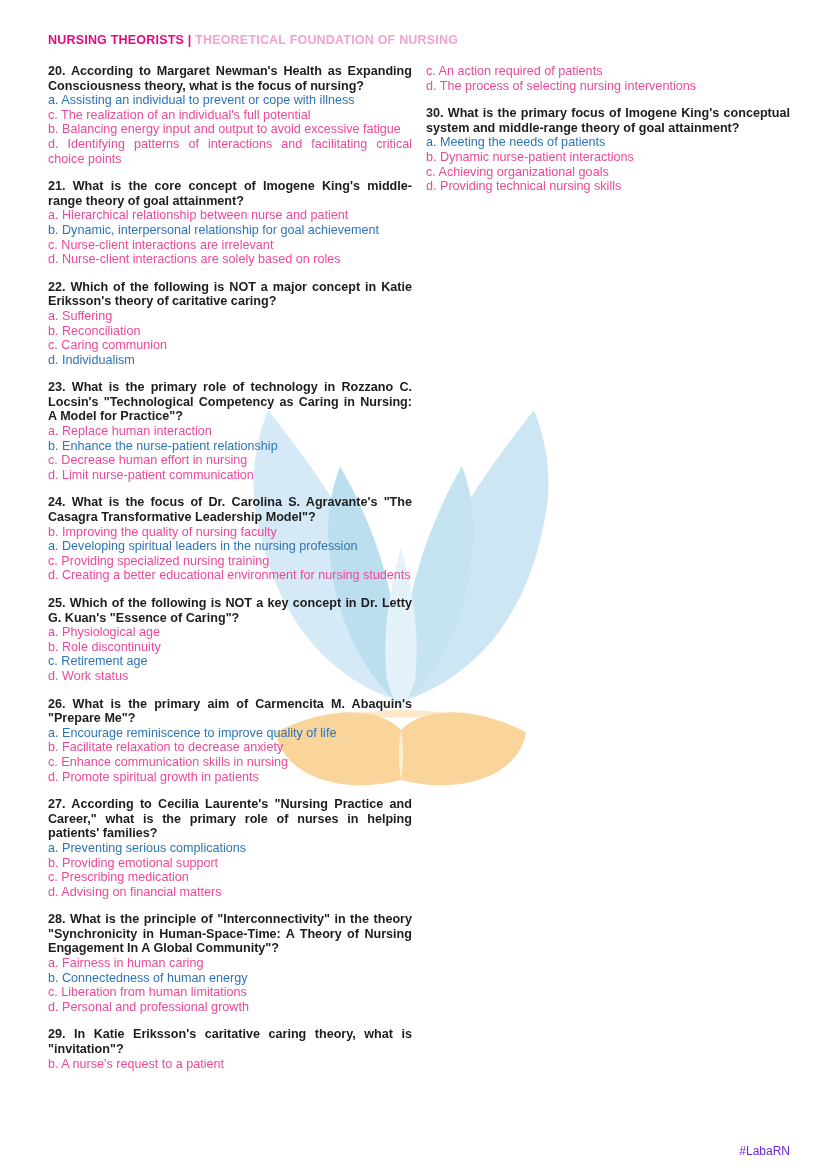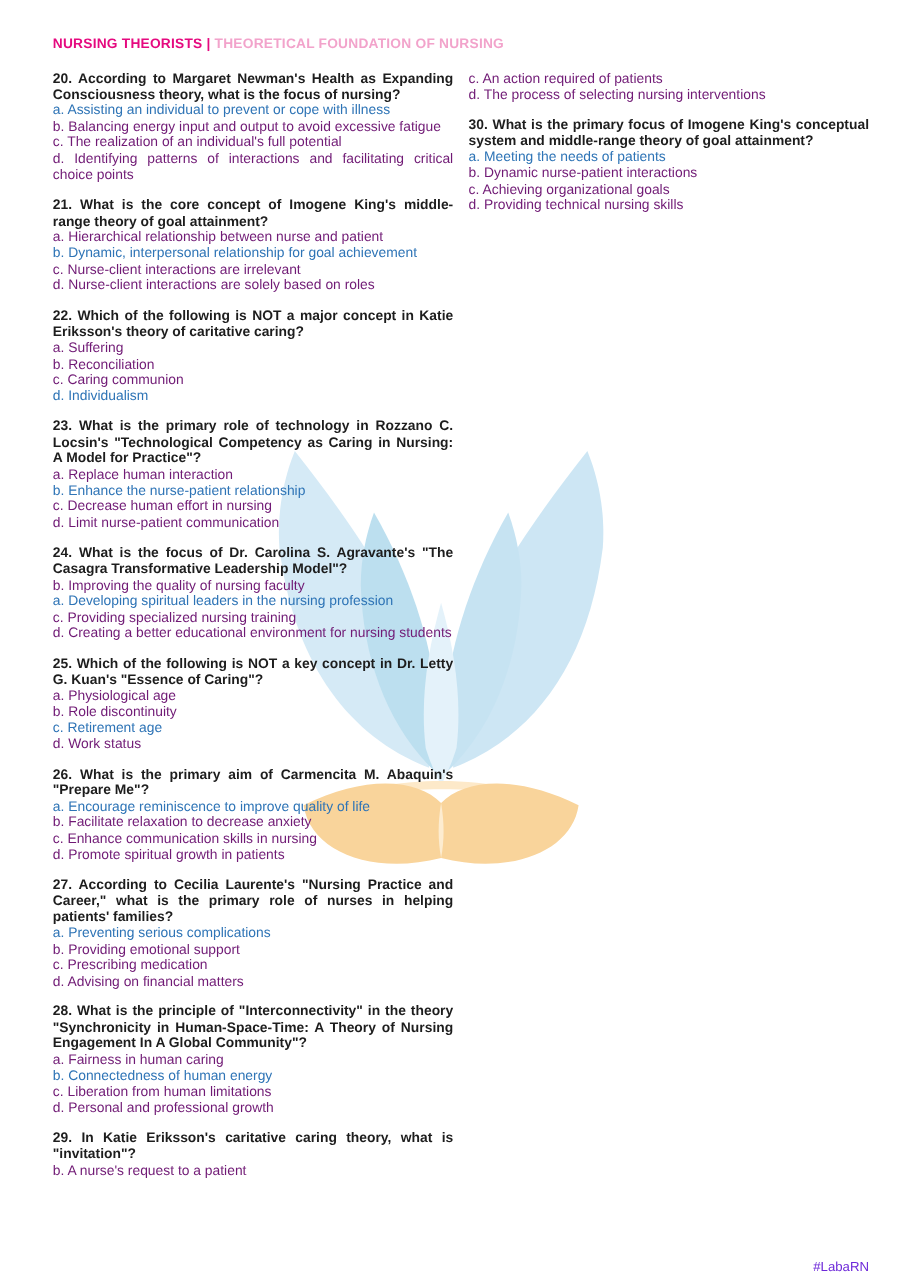--- a/index.html
+++ b/index.html
@@ -56,21 +56,21 @@
   .question-text {
     font-size: 12.6px;
     line-height: 14.6px;
     font-weight: bold;
     color: #1d1d1d;
     text-align: justify;
   }
   .option {
     font-size: 12.6px;
     line-height: 14.6px;
-    color: #701a75;
+    color: #ec4899;
     text-align: justify;
   }
   .option.highlight { color: #2e74b6; }
 
   
   .footer-page {
     position: absolute;
     left: 36px;
     top: 1164px;
     border-left: 3px solid #e5097f;
@@ -119,22 +119,22 @@
   <div class="doc-header">
     <span class="title-strong">NURSING THEORISTS |</span><span class="title-light"> THEORETICAL FOUNDATION OF NURSING</span>
   </div>
 
   <div class="content">
     <div class="col">
   <div class="question-block">
     <p class="question-text">20. According to Margaret Newman's Health as Expanding Consciousness theory, what is the focus of nursing?</p>
     <div class="options">
             <p class="option highlight">a. Assisting an individual to prevent or cope with illness</p>
+            <p class="option">c. The realization of an individual's full potential</p>
             <p class="option">b. Balancing energy input and output to avoid excessive fatigue</p>
-            <p class="option">c. The realization of an individual's full potential</p>
             <p class="option">d. Identifying patterns of interactions and facilitating critical choice points</p>
           </div>
   </div>
 
   <div class="question-block">
     <p class="question-text">21. What is the core concept of Imogene King's middle-range theory of goal attainment?</p>
     <div class="options">
             <p class="option">a. Hierarchical relationship between nurse and patient</p>
             <p class="option highlight">b. Dynamic, interpersonal relationship for goal achievement</p>
             <p class="option">c. Nurse-client interactions are irrelevant</p>

